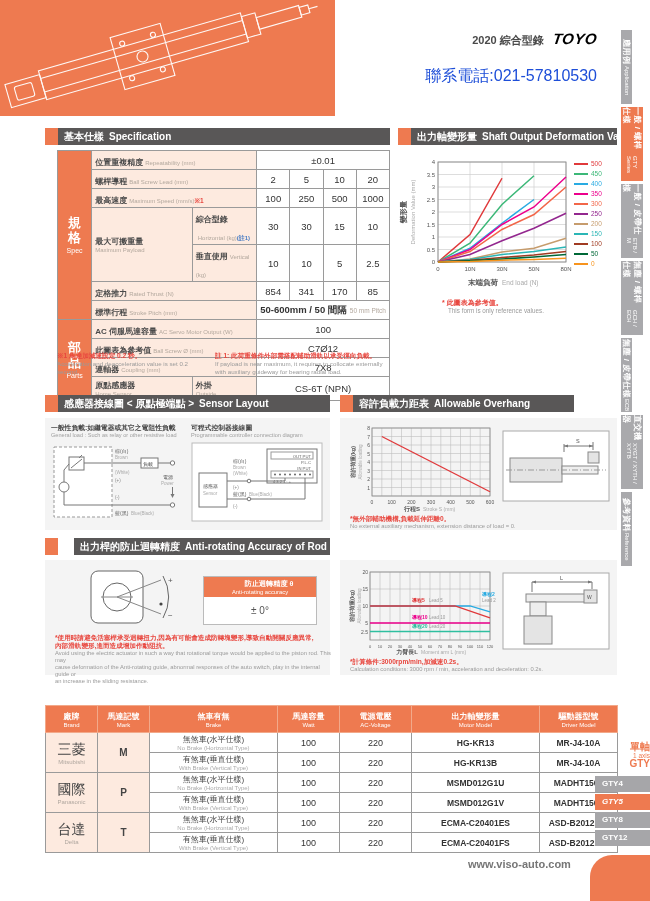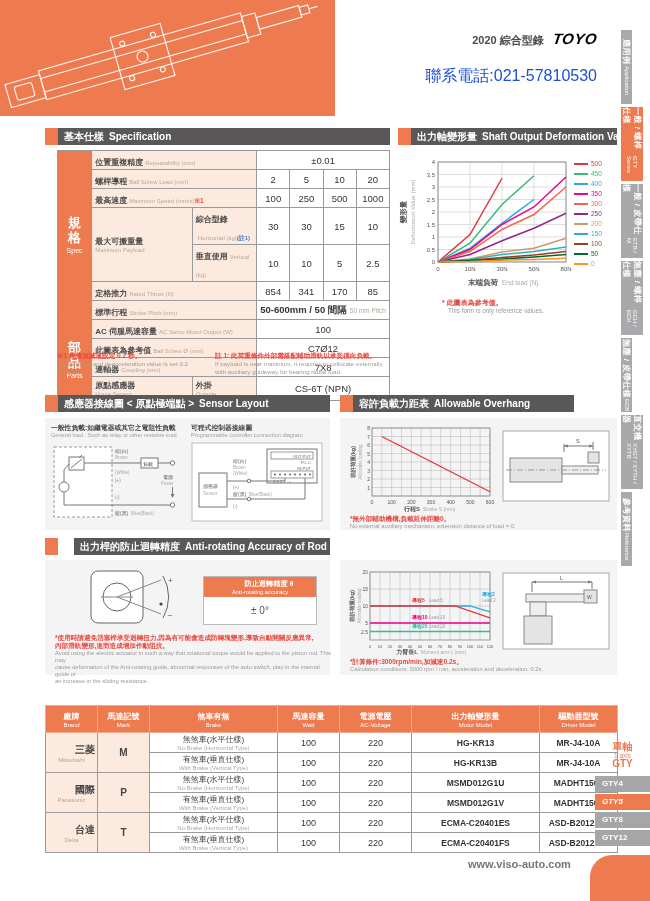--- a/index.html
+++ b/index.html
@@ -74,30 +74,30 @@
   #ar-box .hd .t2{font-size:5.8px;display:block;}
   #ar-box .bd{text-align:center;font-size:10px;color:#555;padding:8px 0;}
 
   
   #motor-table{position:absolute;left:45px;top:705px;width:572px;border-collapse:collapse;table-layout:fixed;}
   #motor-table th{background:var(--orange);color:#fff;border:1px solid #f2a98a;height:26px;padding:0;}
   #motor-table td{border:1px solid var(--border);height:19px;text-align:center;padding:0 2px;background:#fff;}
   #motor-table .mh-zh{font-size:8px;font-weight:bold;display:block;}
   #motor-table .mh-en{font-size:6px;display:block;font-weight:normal;}
   #motor-table td.brand{background:var(--peach);}
-  #motor-table .b-zh{font-size:10px;font-weight:bold;color:#444;display:block;text-align:right;}
+  #motor-table .b-zh{font-size:14px;font-weight:normal;color:#444;display:block;}
   #motor-table .b-en{font-size:6px;color:#b0a79f;display:block;}
   #motor-table td.mark{background:var(--peach);font-size:10px;font-weight:bold;color:#444;}
   #motor-table .bk-zh{font-size:8px;font-weight:normal;color:#444;display:block;}
   #motor-table .bk-en{font-size:6px;color:#aaa;display:block;}
   #motor-table .num{font-size:9px;color:#333;}
   #motor-table .model{font-size:8.5px;font-weight:bold;color:#333;}
 
   
-  #gty-label{position:absolute;right:0;top:742px;width:55px;text-align:center;color:var(--orange);line-height:1.05;}
+  #gty-label{position:absolute;right:0;top:742px;width:55px;text-align:right;color:var(--orange);line-height:1.05;}
   #gty-label .a{font-size:10px;font-weight:bold;display:block;}
   #gty-label .b{font-size:6.5px;display:block;}
   #gty-label .c{font-size:10px;font-weight:bold;display:block;}
   #gty-tabs{position:absolute;right:0;top:776px;width:55px;}
   .gty-tab{height:16px;margin-bottom:2px;background:#a6a6a9;color:#fff;font-size:8px;font-weight:bold;line-height:16px;padding-left:7px;cursor:pointer;}
   .gty-tab.active{background:var(--orange);font-style:italic;}
 
   .website{position:absolute;left:468px;top:858px;font-size:11px;font-weight:bold;color:#767676;}
   .corner{position:absolute;right:0;bottom:0;width:60px;height:46px;background:var(--orange);border-top-left-radius:22px;}
 

